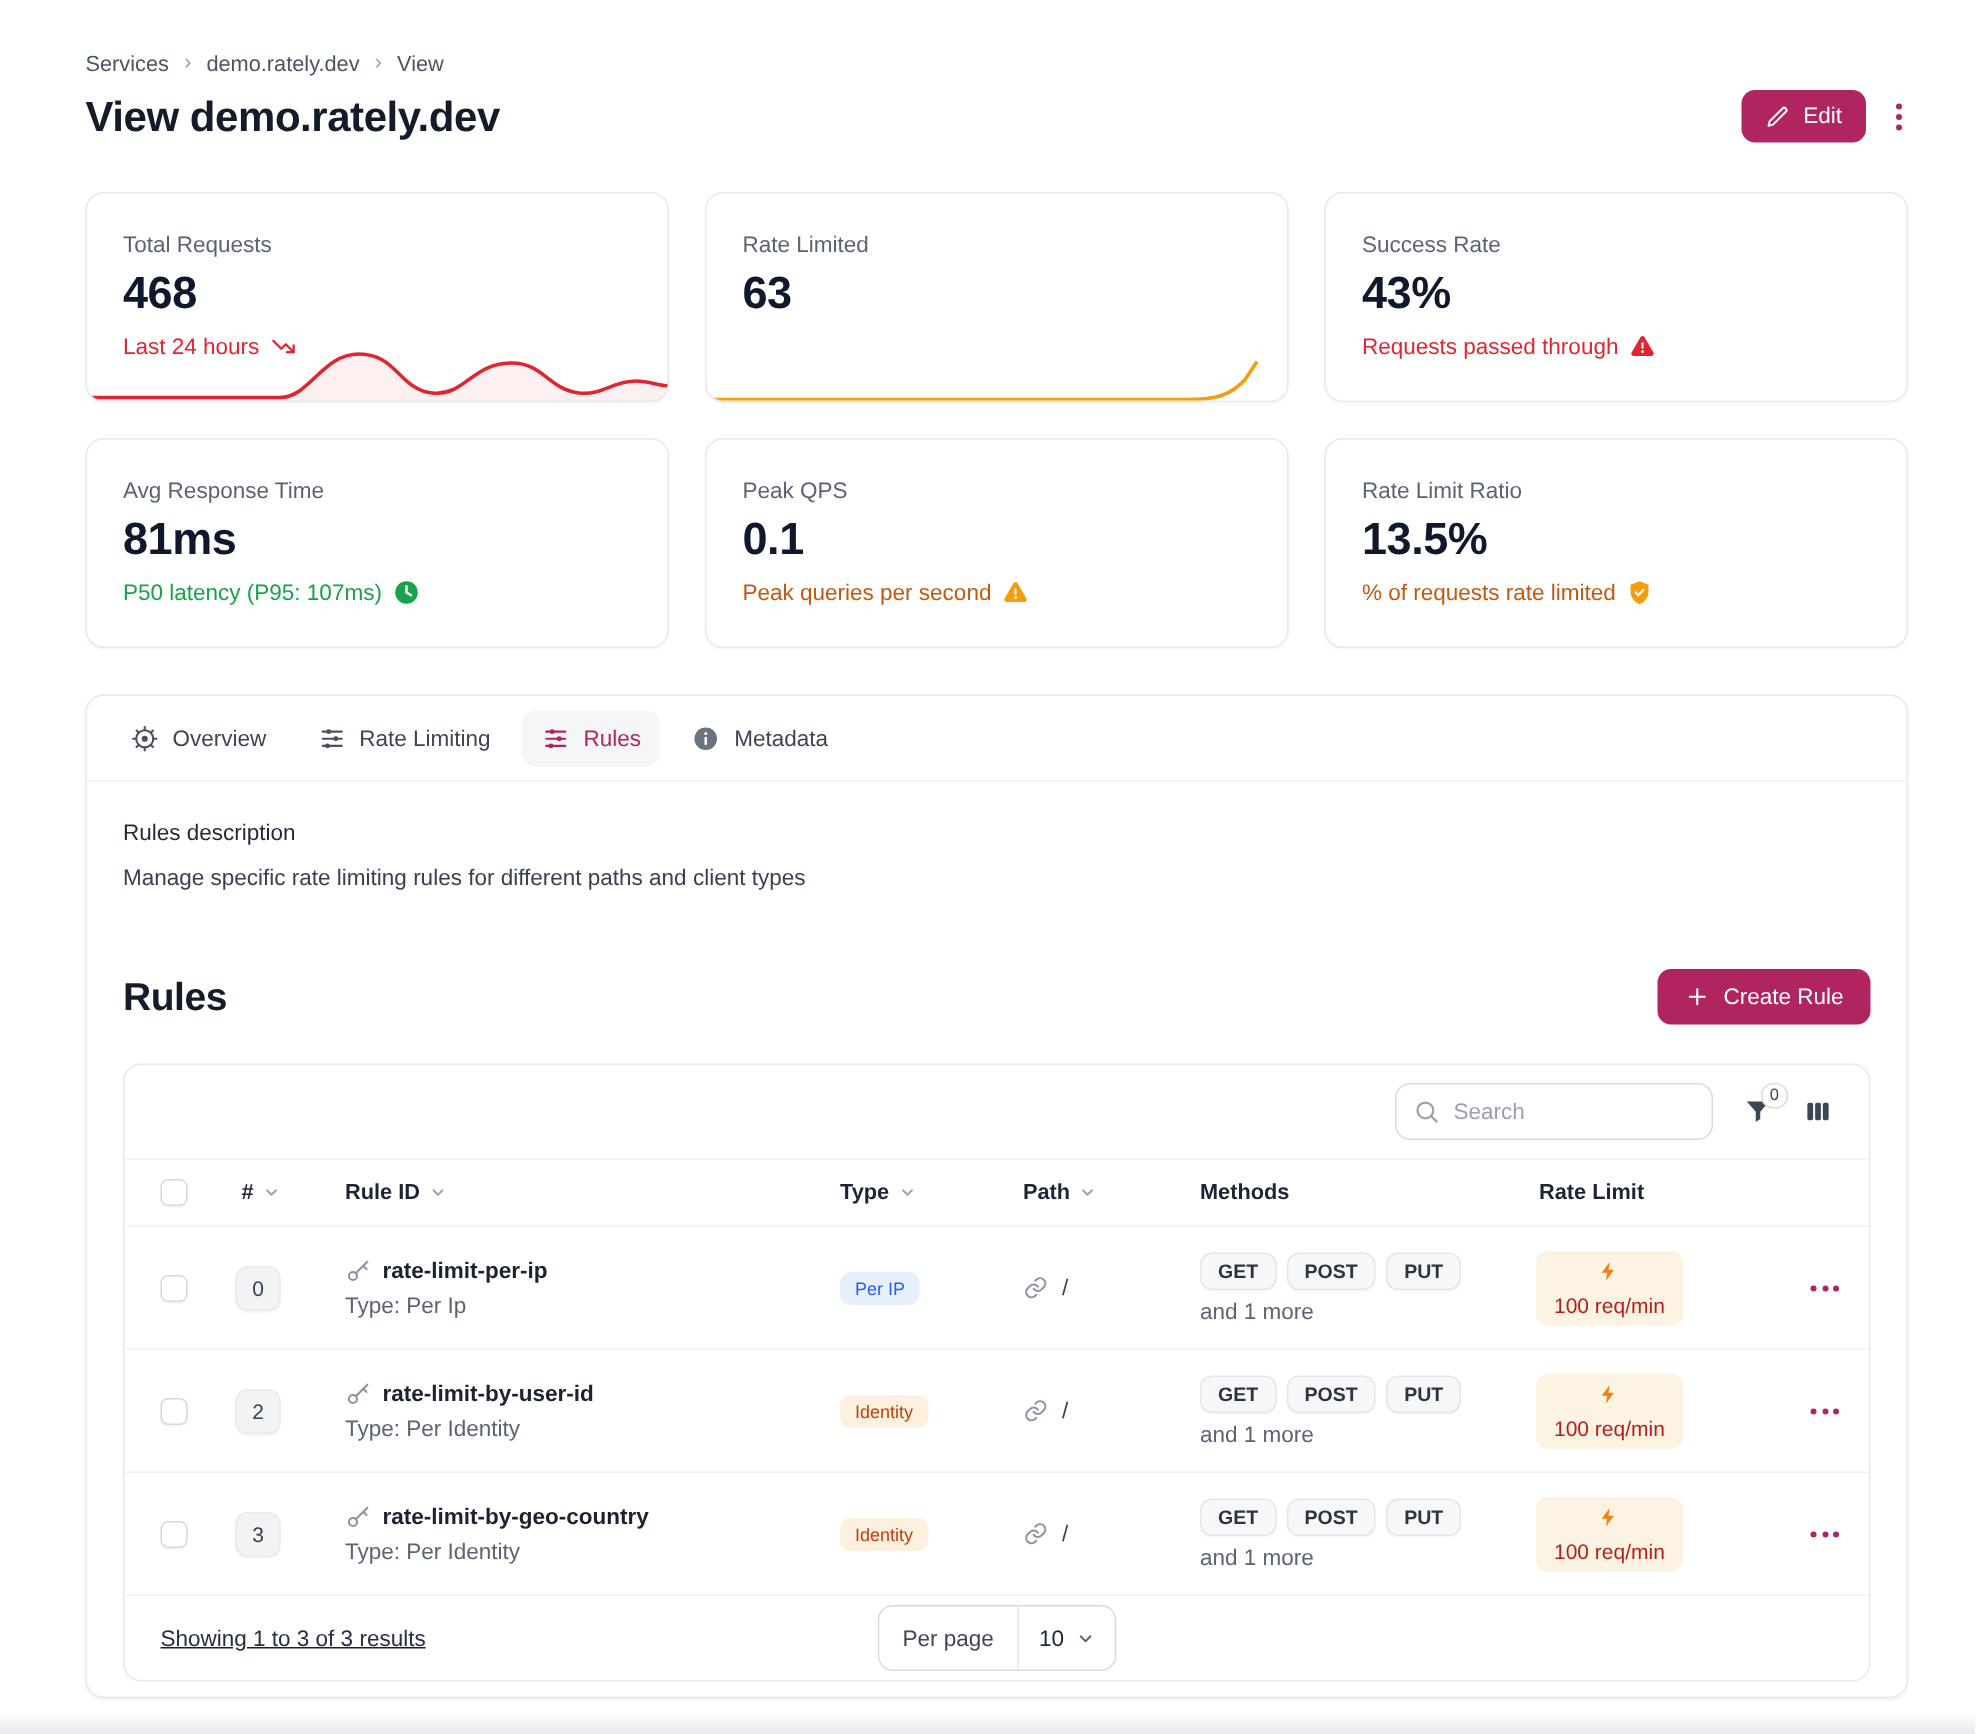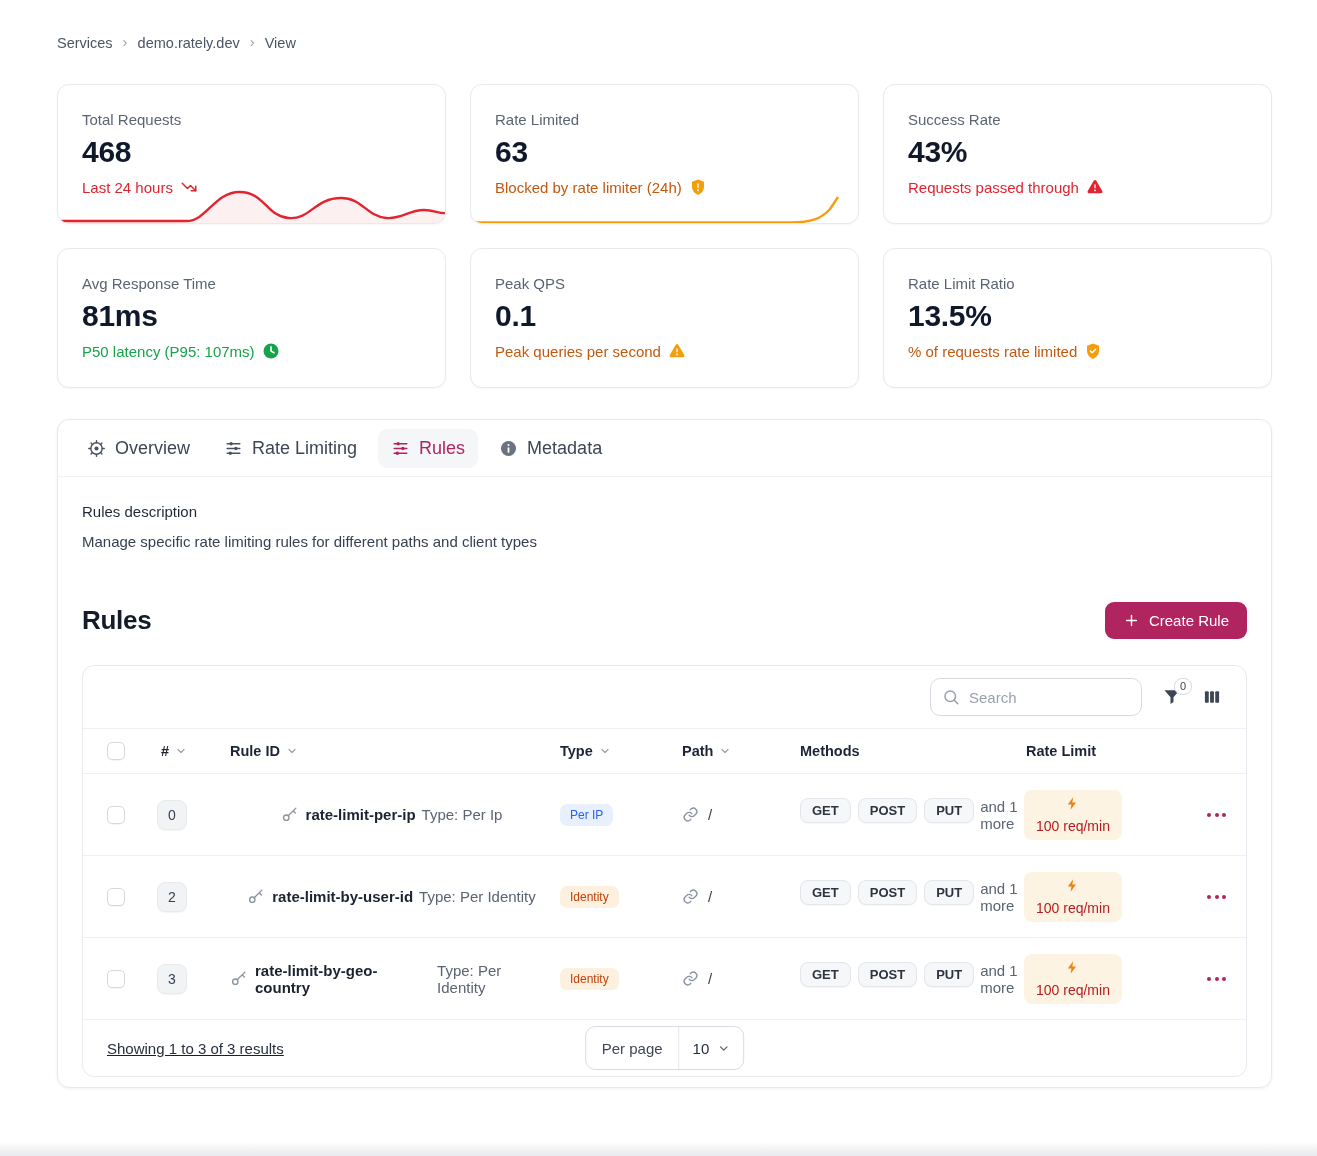--- a/index.html
+++ b/index.html
@@ -42,21 +42,21 @@
   .spark { position:absolute; left:-1px; right:-1px; bottom:-1px; height:40px; }
   .spark svg { display:block; width:100%; height:100%; }
 
   
   .panel {
     margin:31px 57px 0 57px; width:1215px; border:1px solid #e7e9ee; border-radius:12px;
     box-shadow:0 1px 3px rgba(16,24,40,.06); background:#fff;
   }
   .tabs { display:flex; align-items:center; gap:8px; padding:10px 16px; border-bottom:1px solid #eef0f3; height:57px; }
   .tab {
-    display:inline-flex; align-items:center; gap:9px; font-size:18px; color:#3d4654;
+    display:inline-flex; align-items:center; gap:9px; font-size:15px; color:#3d4654;
     padding:9px 13px; border-radius:9px; cursor:pointer; white-space:nowrap;
   }
   .tab .ticon { color:#4a5261; display:flex; }
   .tab.active { background:#f5f6f8; color:#b0255f; font-weight:500; }
   .tab.active .ticon { color:#b0255f; }
 
   .panel-body { padding:26px 24px 10px 24px; }
   .rules-desc-title { font-size:15px; color:#1f2937; }
   .rules-desc-text { font-size:15px; color:#374151; margin-top:13px; }
   .rules-head-row { display:flex; justify-content:space-between; align-items:center; margin-top:52px; }
@@ -77,21 +77,21 @@
     position:absolute; top:-9px; right:-10px; background:#fff; border:1px solid #d7dbe1;
     color:#3d4654; font-size:11px; line-height:1; padding:2px 5px; border-radius:8px;
   }
 
   .t-grid { display:grid; grid-template-columns:38px 78px 330px 122px 118px 226px 186px 1fr; align-items:center; padding:0 24px; }
   .thead { height:46px; border-top:1px solid #eef0f3; border-bottom:1px solid #eef0f3; }
   .th { display:flex; align-items:center; gap:6px; font-size:14.5px; font-weight:700; color:#1d2534; }
   .th .sort { color:#9aa1ac; display:flex; }
   .trow { height:82px; border-bottom:1px solid #eef0f3; }
   .cell { display:flex; align-items:center; }
-  .cell.col { flex-direction:row; align-items:flex-start; justify-content:center; gap:6px; }
+  .cell.col { flex-direction:column; align-items:flex-start; justify-content:center; gap:6px; }
 
   .checkbox { width:18px; height:18px; border:1px solid #d4d9e0; border-radius:5px; background:#fff;
     box-shadow:0 1px 1px rgba(16,24,40,.04); cursor:pointer; display:inline-block; }
   .num-badge {
     min-width:30px; height:30px; padding:0 8px; margin-left:12px; background:#f1f3f5; border:1px solid #e8eaee;
     border-radius:8px; display:inline-flex; align-items:center; justify-content:center;
     font-size:14px; color:#374151; box-shadow:0 1px 1px rgba(16,24,40,.04);
   }
   .rule-line { display:flex; align-items:center; gap:8px; font-size:15px; font-weight:700; color:#1b2330; }
   .rule-line .key { color:#8a93a0; display:flex; }
@@ -137,20 +137,38 @@
   <div class="content">
 
     <div class="breadcrumb">
       <span class="crumb">Services</span>
       <span class="crumb-sep">›</span>
       <span class="crumb">demo.rately.dev</span>
       <span class="crumb-sep">›</span>
       <span class="crumb">View</span>
     </div>
 
+    <div class="title-row">
+      <div class="page-title">View demo.rately.dev</div>
+      <div class="title-actions">
+        <button class="btn-accent">
+          <span style="display:flex">
+            <svg width="16" height="16" viewBox="0 0 24 24" fill="none" stroke="#fff" stroke-width="2" stroke-linecap="round" stroke-linejoin="round">
+                <path d="M17 3.5a2.3 2.3 0 0 1 3.3 3.3L7.5 19.6 3 20.8l1.2-4.5z"></path>
+              </svg>
+          </span>
+          <span>Edit</span>
+        </button>
+        <span class="kebab">
+            <i></i>
+            <i></i>
+            <i></i>
+          </span>
+      </div>
+    </div>
 
     <div class="stats">
 
       <div class="card">
         <div class="card-label">Total Requests</div>
         <div class="card-value">468</div>
         <div class="card-sub sub-red">
           <span>Last 24 hours</span>
           <span style="display:flex">
             <svg width="18" height="18" viewBox="0 0 24 24" fill="none" stroke="#e02430" stroke-width="2" stroke-linecap="round" stroke-linejoin="round">
@@ -163,30 +181,20 @@
           <svg viewBox="0 0 390 40" preserveAspectRatio="none">
             <path d="M0,37 L130,37 C150,37 158,8 183,8 C208,8 210,32 232,34 C254,36 258,14 285,14 C306,14 310,32 330,34 C346,35.5 352,26 368,26 C378,26 384,30 390,29 L390,40 L0,40 Z" fill="rgba(224,36,48,0.07)"></path>
             <path d="M0,37 L130,37 C150,37 158,8 183,8 C208,8 210,32 232,34 C254,36 258,14 285,14 C306,14 310,32 330,34 C346,35.5 352,26 368,26 C378,26 384,30 390,29" fill="none" stroke="#e02430" stroke-width="2.4"></path>
           </svg>
         </div>
       </div>
 
       <div class="card">
         <div class="card-label">Rate Limited</div>
         <div class="card-value">63</div>
-        <div class="card-sub sub-orange">
-          <span>Blocked by rate limiter (24h)</span>
-          <span style="display:flex">
-            <svg width="18" height="18" viewBox="0 0 24 24">
-                <path d="M12 2l8 3v6.2C20 16.5 16.6 20.6 12 22.5 7.4 20.6 4 16.5 4 11.2V5z" fill="#f59e0b"></path>
-                <rect x="11" y="7" width="2" height="6.5" rx="1" fill="#fff"></rect>
-                <circle cx="12" cy="16.3" r="1.3" fill="#fff"></circle>
-              </svg>
-          </span>
-        </div>
         <div class="spark">
           <svg viewBox="0 0 390 40" preserveAspectRatio="none">
             <path d="M0,38.4 L322,38.4 C342,38.4 352,35 361,25 L369,13" fill="none" stroke="#f59e0b" stroke-width="2.4"></path>
           </svg>
         </div>
       </div>
 
       <div class="card">
         <div class="card-label">Success Rate</div>
         <div class="card-value">43%</div>

